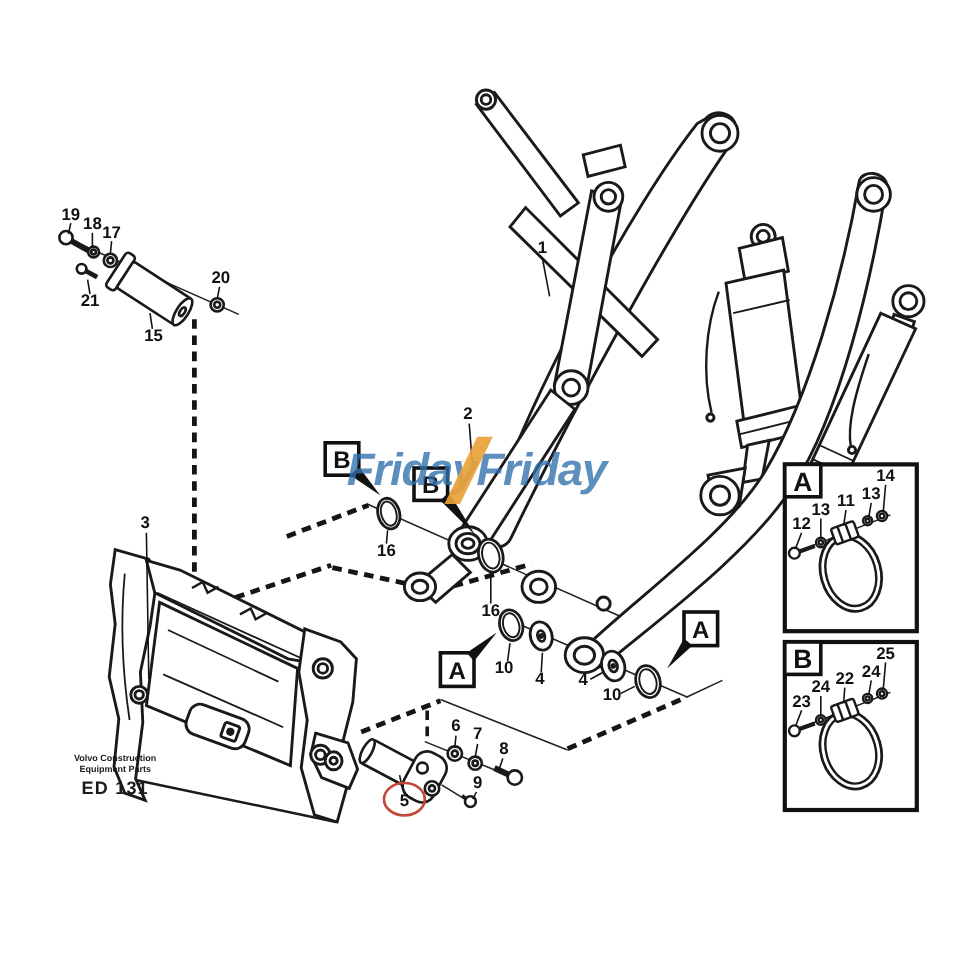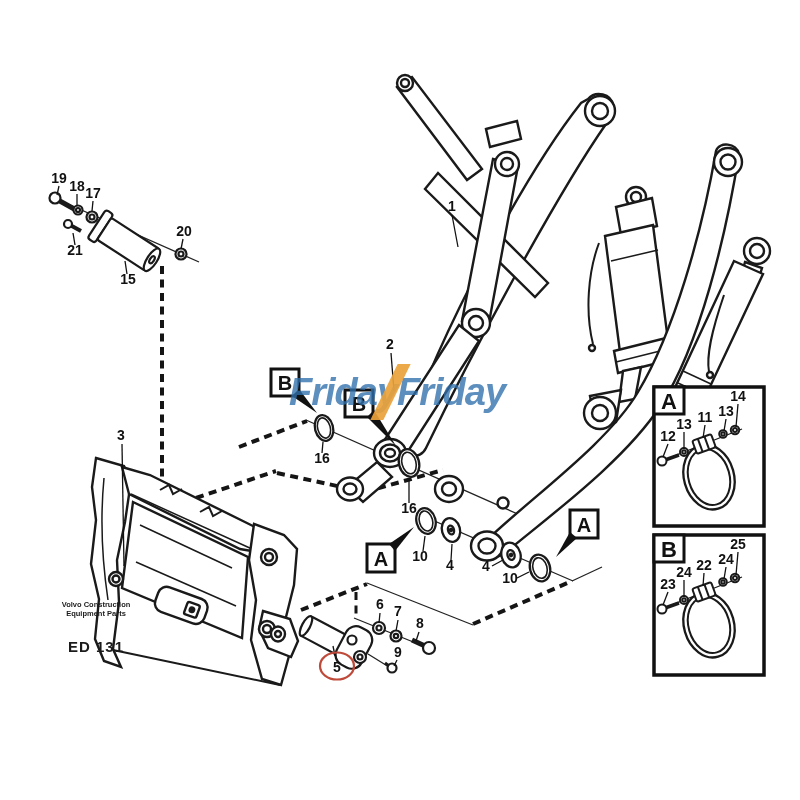--- a/index.html
+++ b/index.html
@@ -8,23 +8,23 @@
   svg{position:absolute;left:0;top:0;}
   svg text{font-family:"Liberation Sans",sans-serif;font-weight:700;fill:#111;text-anchor:middle;}
   .callout{font-size:14px;}
   .boxletter{font-size:20px;}
   .bigboxletter{font-size:22px;}
   .watermark{position:absolute;left:289px;top:371px;z-index:5;opacity:.78;
              font:italic 700 38px "Liberation Sans",sans-serif;color:#2f6fad;
              letter-spacing:-1px;white-space:nowrap;}
   .wm-slash{position:absolute;left:384px;top:364px;width:13px;height:56px;z-index:6;
             background:#e9a23b;transform:skewX(-26deg);opacity:.92;}
-  .footer{position:absolute;left:48px;top:600px;width:96px;text-align:center;color:#1b1b1b;z-index:4;}
+  .footer{position:absolute;left:48px;top:627px;width:96px;text-align:center;color:#1b1b1b;z-index:4;}
   .footer .f-small{font-size:7.5px;font-weight:700;line-height:9px;}
-  .footer .f-big{font-size:15px;font-weight:700;margin-top:20px;letter-spacing:1px;}
+  .footer .f-big{font-size:15px;font-weight:700;margin-top:4px;letter-spacing:1px;}
 </style>
 </head>
 <body>
 
 <div class="stage">
 
 <svg width="800" height="800" viewBox="0 0 800 800">
 
   <g stroke="#222" stroke-width="1.3" fill="none">
     <line x1="52" y1="197" x2="199" y2="262"></line>

